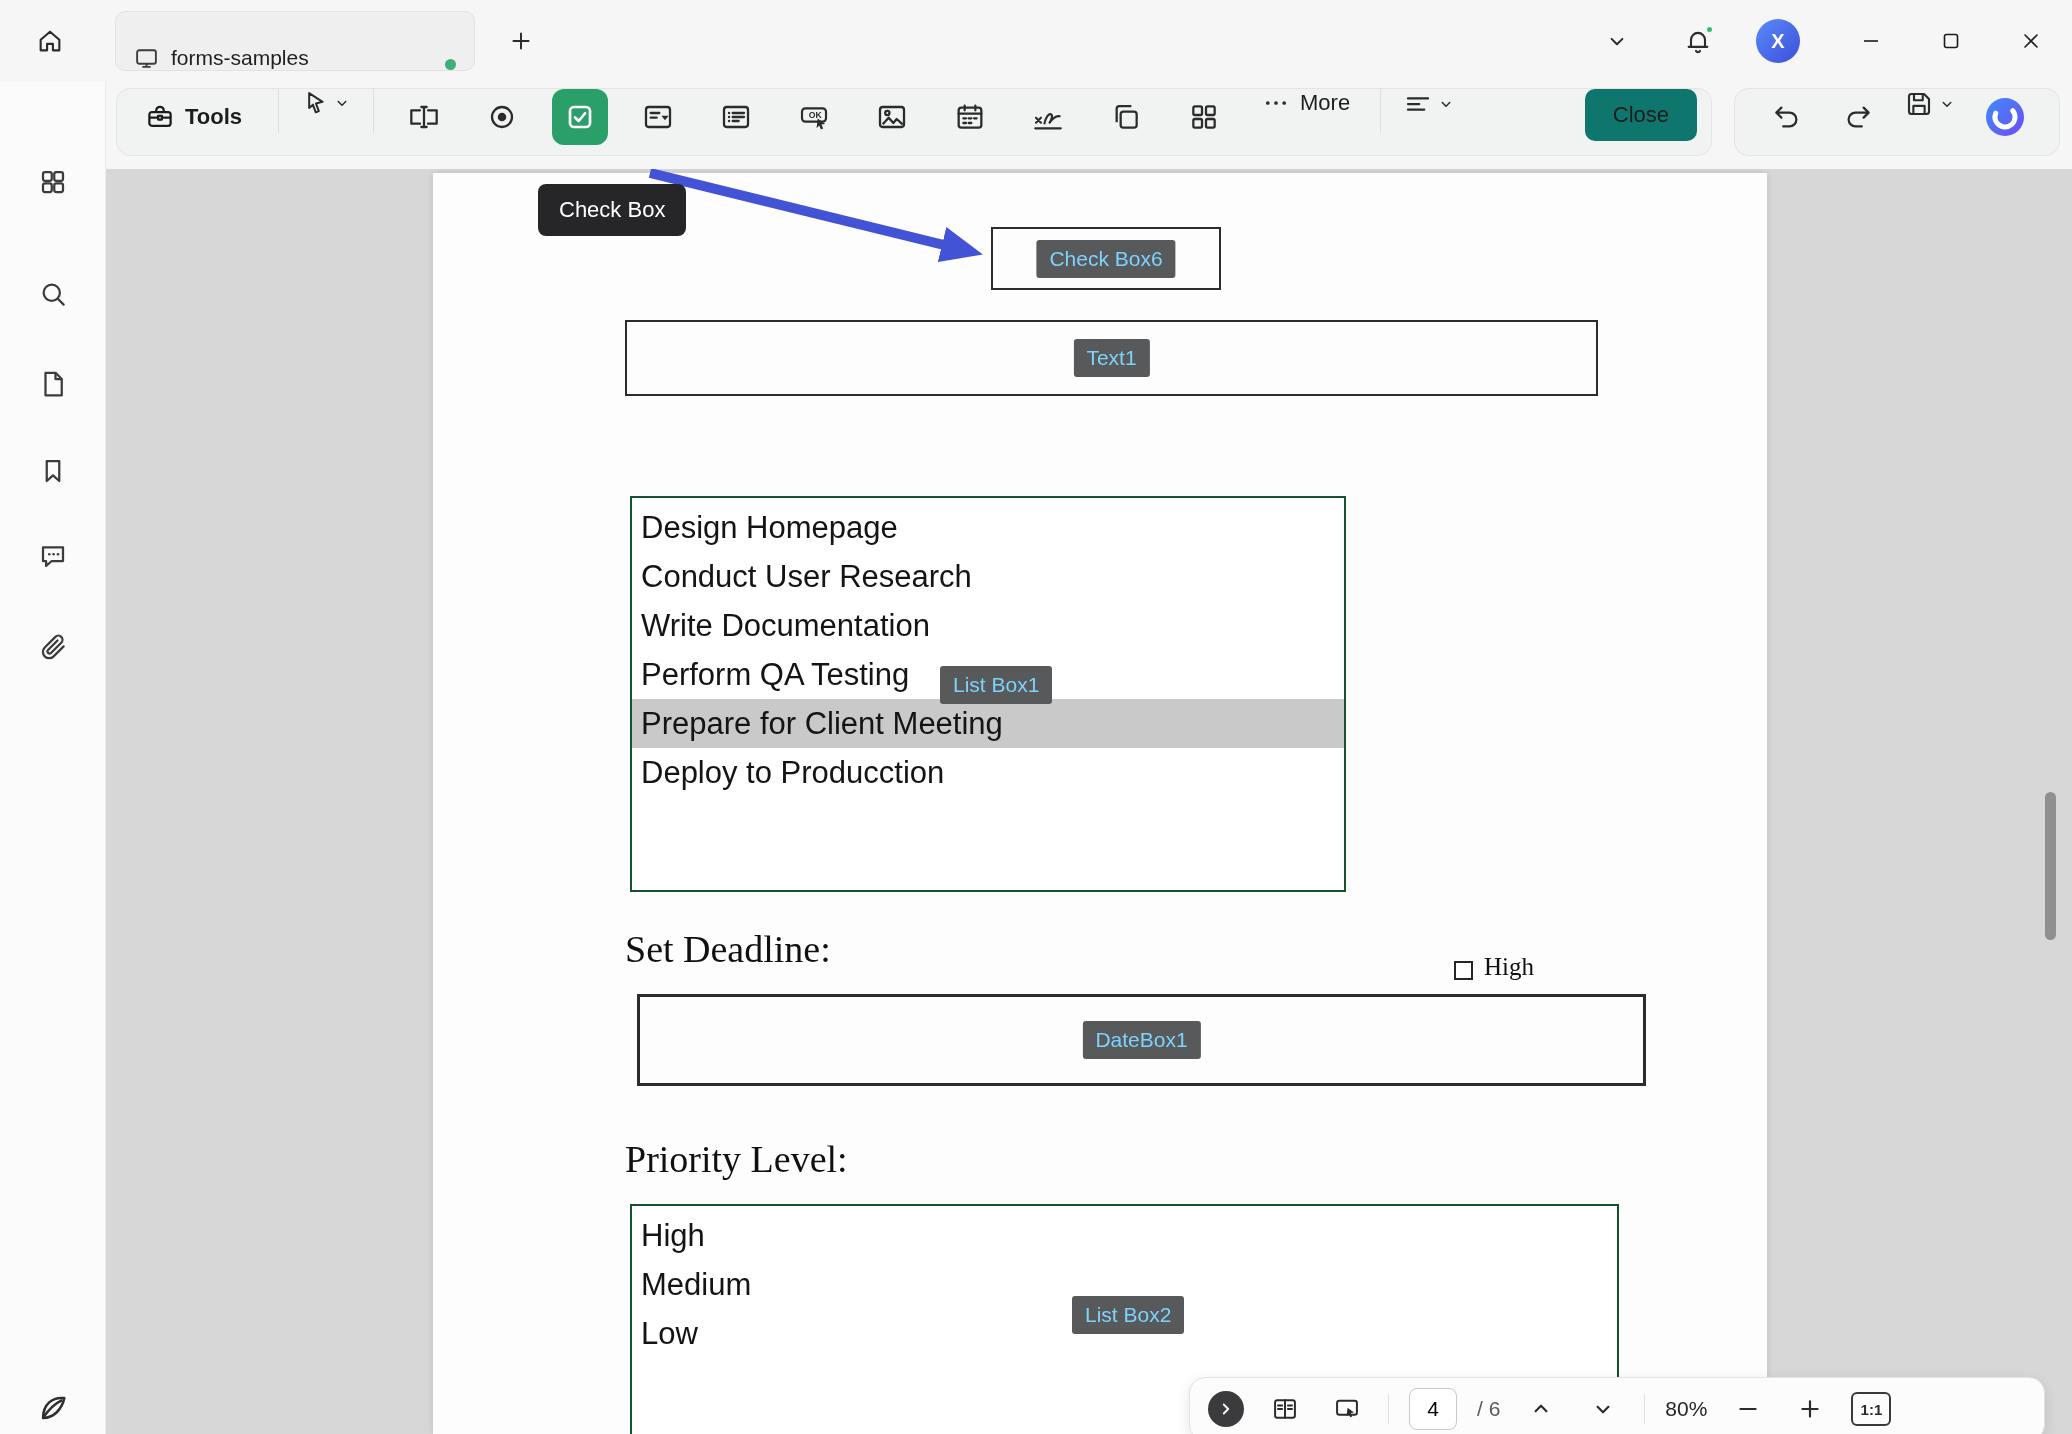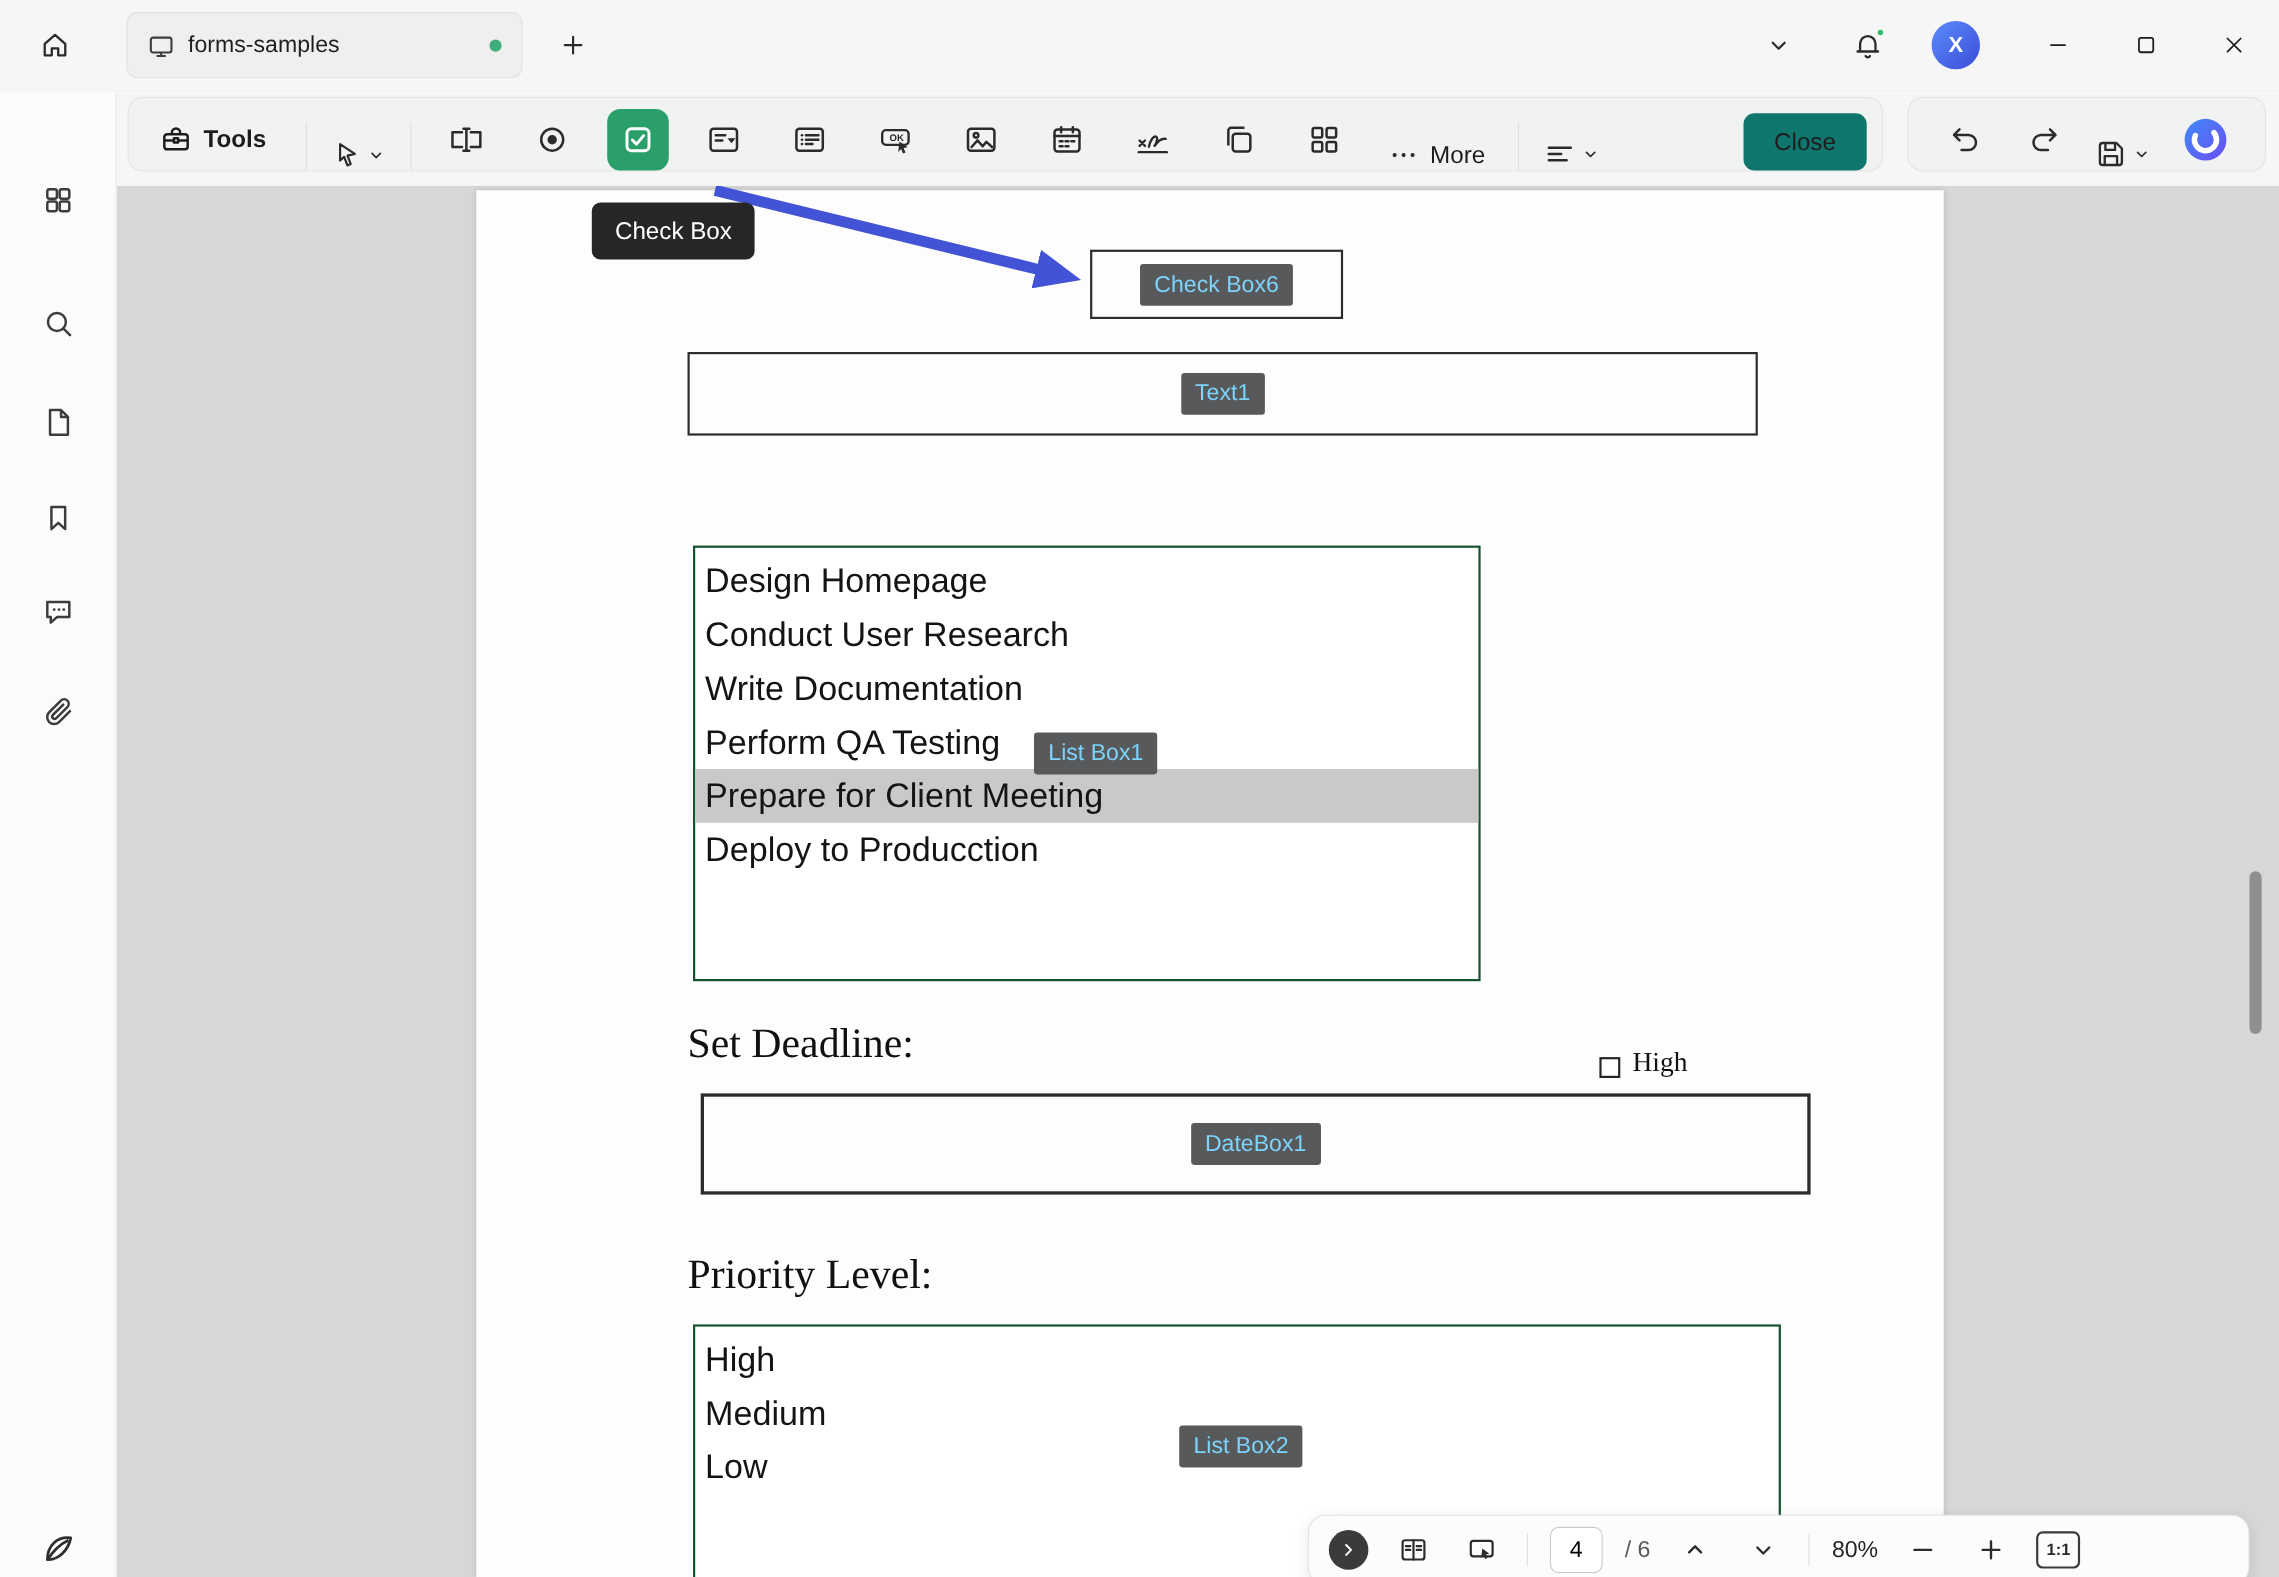--- a/index.html
+++ b/index.html
@@ -6,34 +6,34 @@
   html,body{width:2072px;height:1434px;overflow:hidden;position:relative;
     font-family:"Liberation Sans",sans-serif;background:#d6d7d6;color:#2c2c2c}
   svg{display:block}
   .abs{position:absolute}
 
   
   .titlebar{position:absolute;top:0;left:0;right:0;height:82px;background:#f6f6f7;z-index:30}
   .tbtn{position:absolute;top:15px;width:52px;height:52px;border-radius:10px;
     display:flex;align-items:center;justify-content:center;cursor:pointer}
   .tab{position:absolute;left:115px;top:11px;width:360px;height:60px;background:#efeff0;
-    border:1px solid #e2e2e4;border-radius:10px;display:flex;align-items:center;
+    border:1px solid #e2e2e4;border-radius:10px;display:flex;align-items:flex-end;
     padding:0 18px;gap:12px;cursor:pointer}
   .tab-title{font-size:21px;color:#1f1f1f;white-space:nowrap}
   .tab-dot{width:11px;height:11px;border-radius:50%;background:#3fae7a;margin-left:auto}
   .avatar{position:absolute;left:1756px;top:19px;width:44px;height:44px;border-radius:50%;
     background:linear-gradient(135deg,#5a8bfb,#3b4ed9);color:#fff;font-weight:bold;
     font-size:20px;display:flex;align-items:center;justify-content:center;cursor:pointer}
   .belldot{position:absolute;right:10px;top:10px;width:9px;height:9px;border-radius:50%;
     background:#2fc06e;border:2px solid #f6f6f7}
 
   
   .topstrip{position:absolute;left:106px;top:82px;right:0;height:87px;background:#f6f6f7;z-index:20}
   .card{position:absolute;top:6px;height:68px;background:#f1f2f2;border:1px solid #e3e4e3;
-    border-radius:14px;display:flex;align-items:flex-end}
+    border-radius:14px;display:flex;align-items:flex-start}
   .tb-main{left:10px;width:1596px;padding:0 14px;gap:22px}
   .tb-right{left:1628px;width:326px;justify-content:space-evenly;padding:0 6px}
   .tools-btn{display:flex;align-items:center;gap:10px;height:56px;padding:0 14px;
     border-radius:10px;cursor:pointer}
   .tools-label{font-size:22px;font-weight:bold;color:#1d1d1d}
   .ticon{width:56px;height:56px;border-radius:12px;display:flex;align-items:center;
     justify-content:center;cursor:pointer;flex:0 0 auto}
   .ticon.active{background:#2b9f69}
   .vdiv{width:1px;height:44px;background:#dddedd;flex:0 0 auto}
   .sel-group{display:flex;align-items:center;gap:4px;cursor:pointer}

